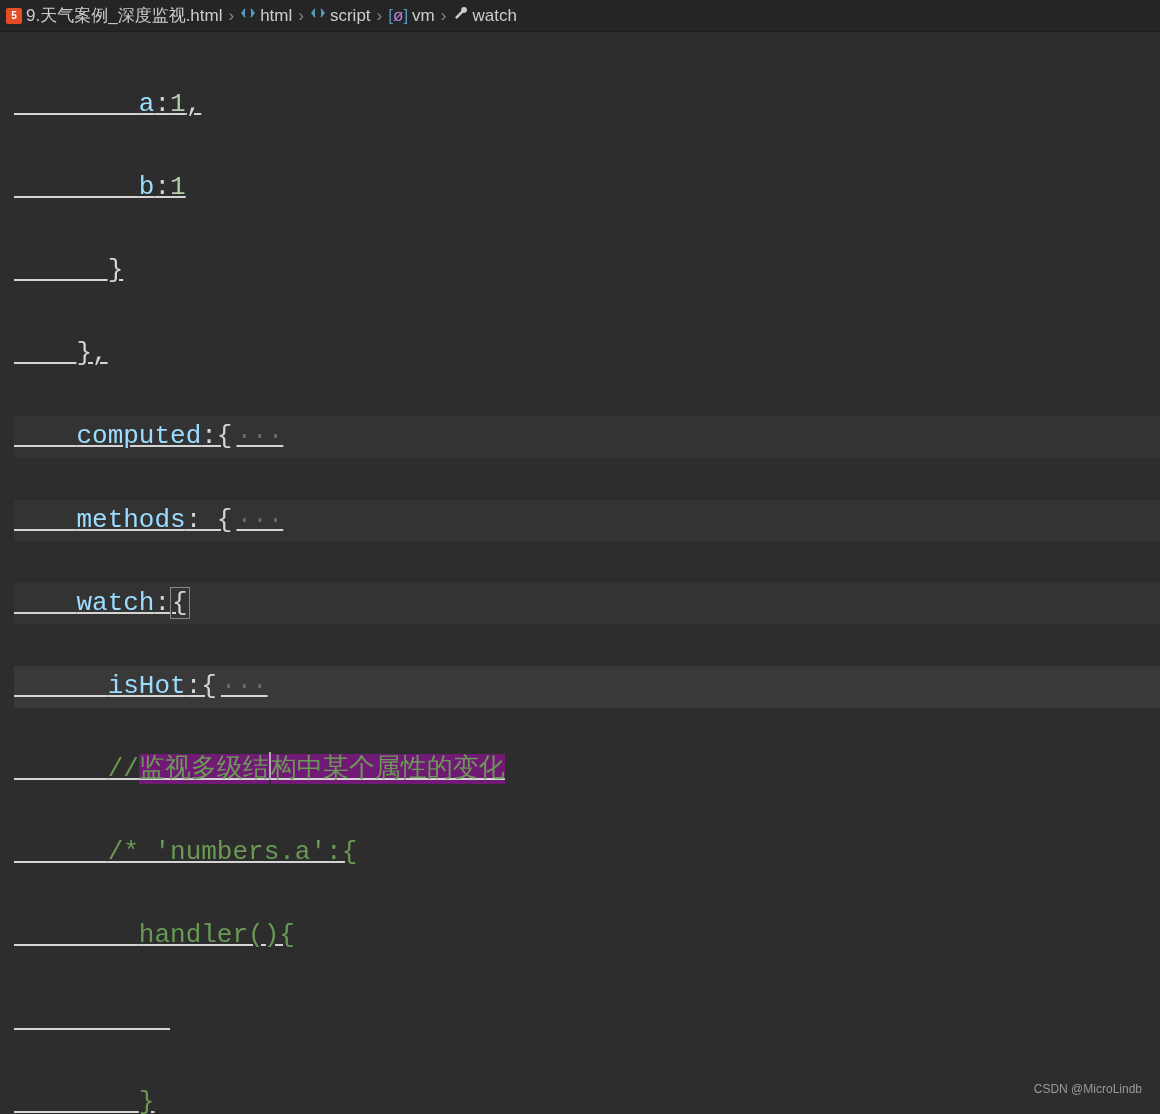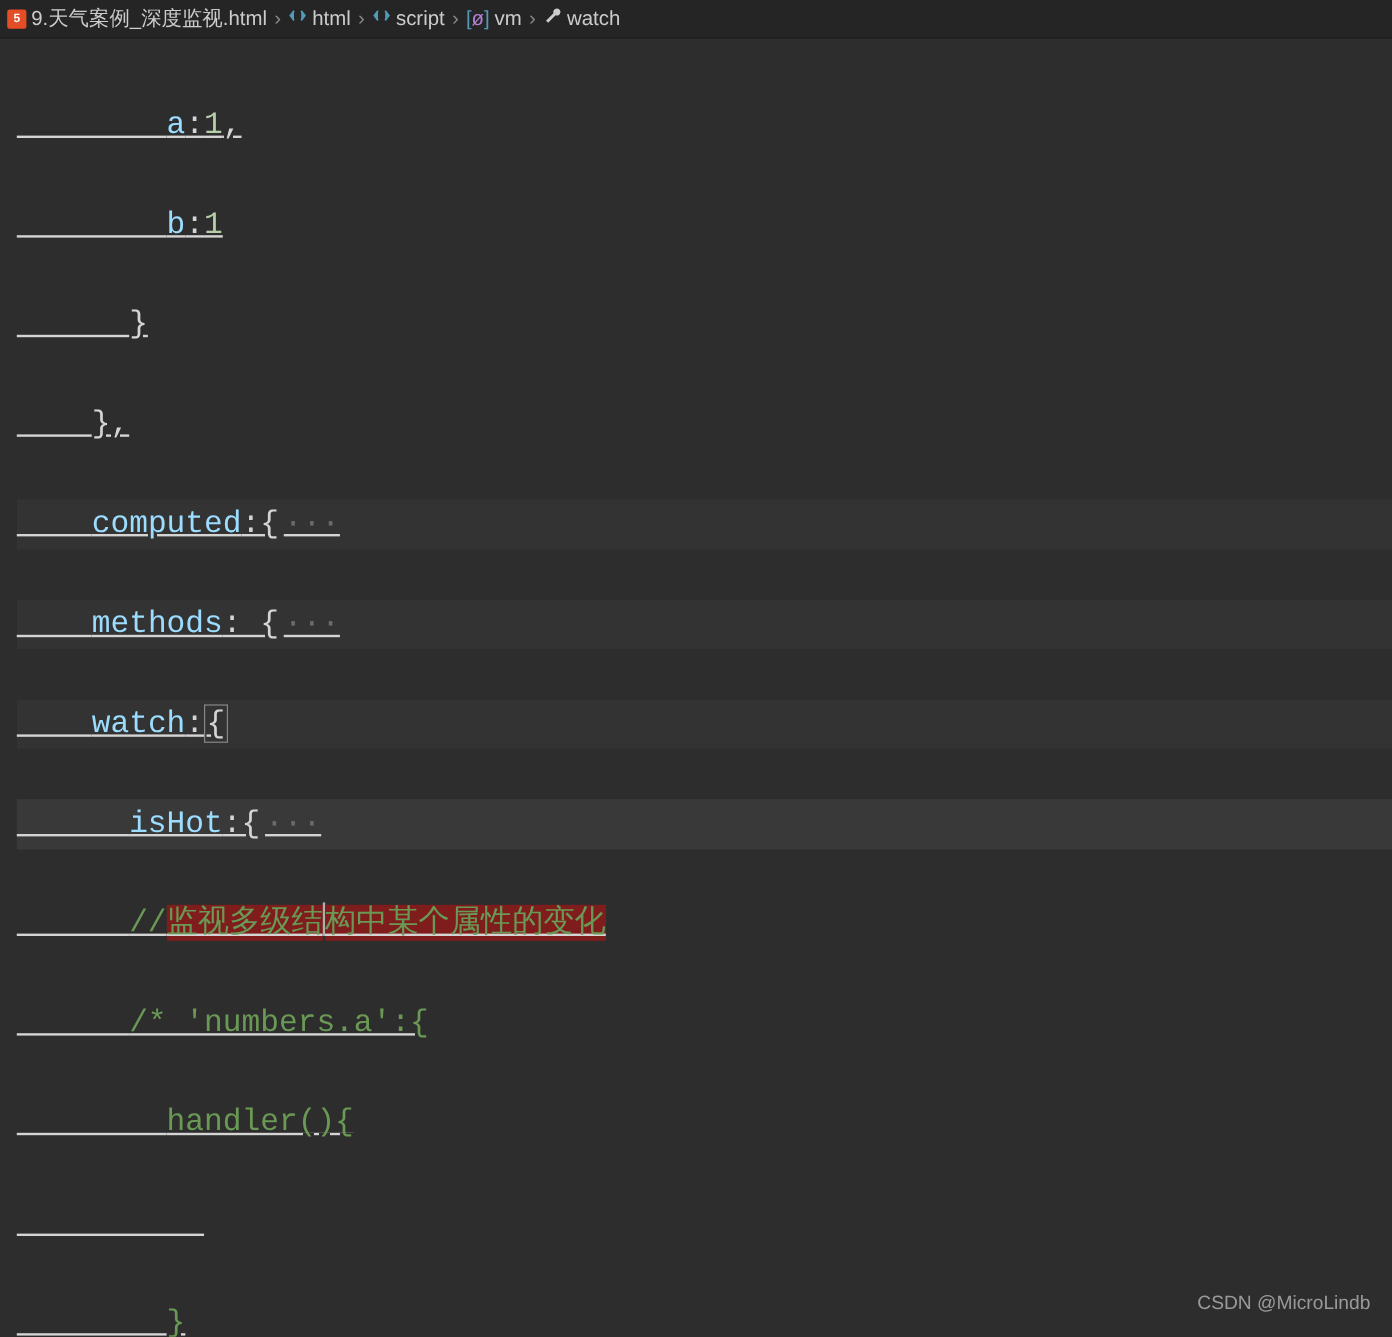--- a/index.html
+++ b/index.html
@@ -50,28 +50,28 @@
     .fold { color: #6a6a6a; margin-left: 4px; }
     .bracket-match { border: 1px solid #888; padding: 0 1px; }
     .cursor {
       display: inline-block;
       width: 2px;
       height: 28px;
       background: #aeafad;
       vertical-align: -4px;
     }
     .text-sel {
-      background: #7f1d1d;
+      background: #701a75;
     }
     .watermark {
       position: absolute;
       bottom: 18px;
       right: 18px;
       font-family: sans-serif;
-      font-size: 16px;
+      font-size: 12px;
       color: #9a9a9a;
     }
   </style>
 </head>
 <body>
 
 <div class="breadcrumb">
   <span class="item">
     <span class="icon-html5">5</span>
     <span>9.天气案例_深度监视.html</span>

